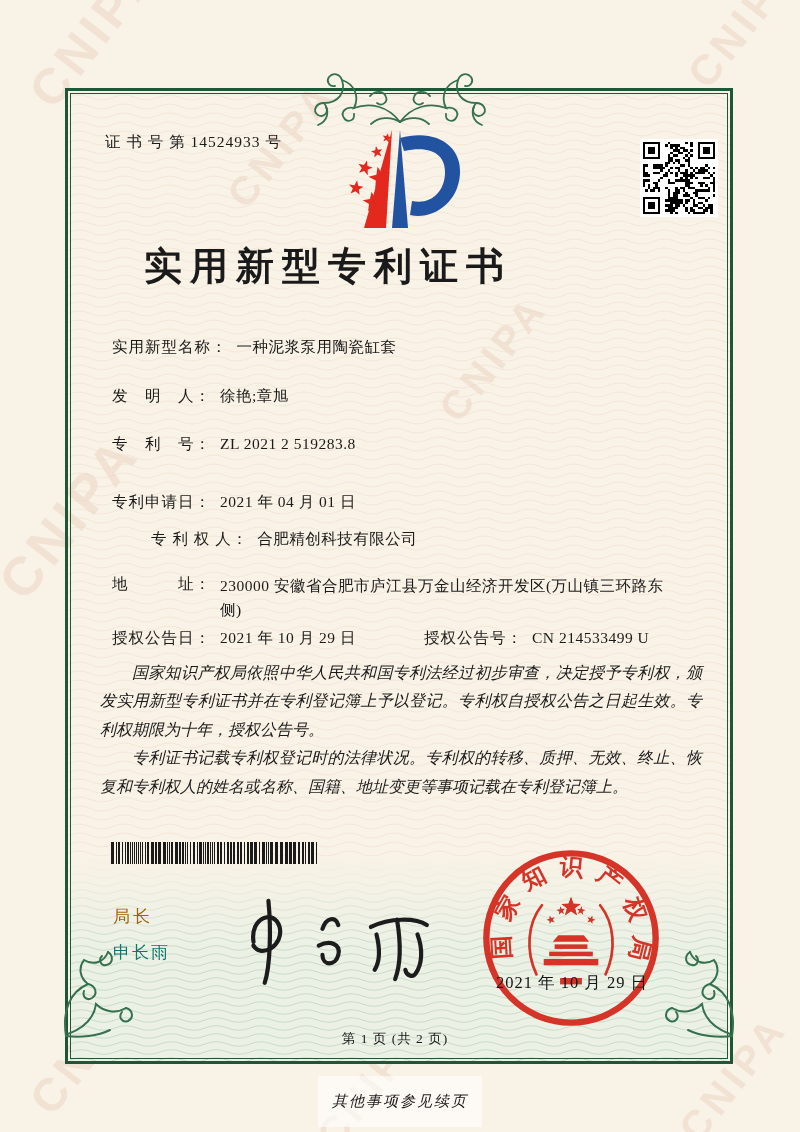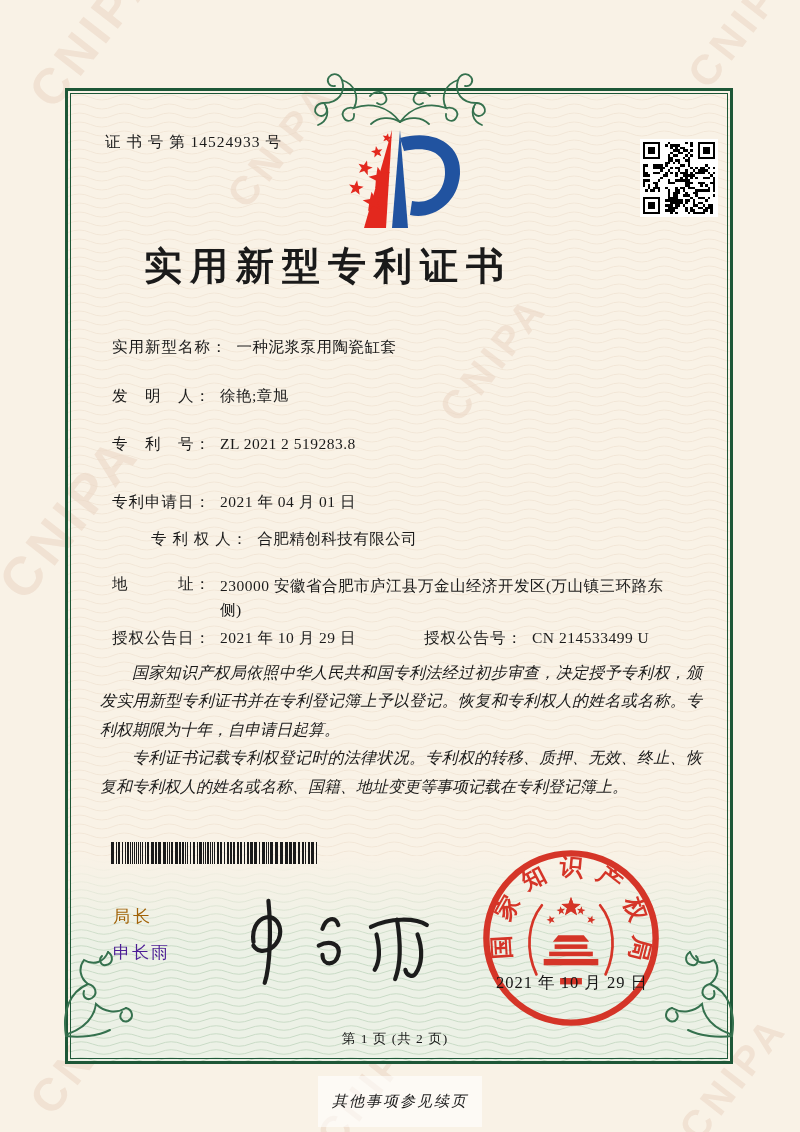--- a/index.html
+++ b/index.html
@@ -40,21 +40,21 @@
   .pair2 { position:absolute; left:312px; top:0; }
   
   .body-text { position:absolute; left:100px; top:659px; width:602px; z-index:2;
                font-size:16px; line-height:1.78; text-align:justify; font-style:italic; }
   .body-text p { text-indent:2em; }
   
   .barcode { position:absolute; left:110px; top:842px; width:212px; height:22px; z-index:2; }
   .sig-title { position:absolute; left:113px; top:905px; z-index:2;
                font-family:"Liberation Sans","DejaVu Sans",sans-serif; font-size:17px; letter-spacing:3px; color:#a16207; }
   .sig-name  { position:absolute; left:113px; top:941px; z-index:2;
-               font-family:"Liberation Sans","DejaVu Sans",sans-serif; font-size:17px; letter-spacing:2px; color:#4c1d95; }
+               font-family:"Liberation Sans","DejaVu Sans",sans-serif; font-size:17px; letter-spacing:2px; color:#0f766e; }
   .sig-hand { position:absolute; left:233px; top:891px; width:205px; height:98px; z-index:2; }
   .seal { position:absolute; left:480px; top:847px; width:182px; height:182px; z-index:4; opacity:.95; }
   .seal-date { position:absolute; left:486px; top:972px; width:172px; text-align:center; z-index:5;
                font-size:16.5px; color:#151515; letter-spacing:1px; white-space:nowrap; }
   .page-info { position:absolute; left:65px; width:660px; top:1030px; text-align:center;
                font-size:13.5px; z-index:2; letter-spacing:1px; }
   .cont-note { position:absolute; left:0; width:800px; top:1076px; text-align:center; z-index:2; }
   .cont-note span { display:inline-block; padding:16px 14px; background:rgba(255,255,255,.6);
                     font-size:15px; font-style:italic; letter-spacing:2px; }
 </style>
@@ -447,21 +447,21 @@
     <span class="flabel" style="vertical-align:top;">地　　　址：</span><span class="fvalue addr">230000 安徽省合肥市庐江县万金山经济开发区(万山镇三环路东侧)</span>
   </div>
   <div class="field-row" style="top:628px;">
     <span class="flabel">授权公告日：</span><span class="fvalue">2021 年 10 月 29 日</span>
     <span class="pair2">
       <span class="flabel">授权公告号：</span><span class="fvalue">CN 214533499 U</span>
     </span>
   </div>
 
   <div class="body-text">
-    <p>国家知识产权局依照中华人民共和国专利法经过初步审查，决定授予专利权，颁发实用新型专利证书并在专利登记簿上予以登记。恢复和专利权人的姓名或名称。专利权期限为十年，自申请日起算。</p>
+    <p>国家知识产权局依照中华人民共和国专利法经过初步审查，决定授予专利权，颁发实用新型专利证书并在专利登记簿上予以登记。专利权自授权公告之日起生效。专利权期限为十年，授权公告号。</p>
     <p>专利证书记载专利权登记时的法律状况。专利权的转移、质押、无效、终止、恢复和专利权人的姓名或名称、国籍、地址变更等事项记载在专利登记簿上。</p>
   </div>
 
   <svg class="barcode" id="barcode-svg" viewBox="0 0 212 22" preserveAspectRatio="none">
       <rect x="1" y="0" width="3" height="22" fill="#1a1a1a"></rect>
       <rect x="6" y="0" width="1" height="22" fill="#1a1a1a"></rect>
       <rect x="8" y="0" width="2" height="22" fill="#1a1a1a"></rect>
       <rect x="12" y="0" width="1" height="22" fill="#1a1a1a"></rect>
       <rect x="15" y="0" width="1" height="22" fill="#1a1a1a"></rect>
       <rect x="17" y="0" width="2" height="22" fill="#1a1a1a"></rect>

